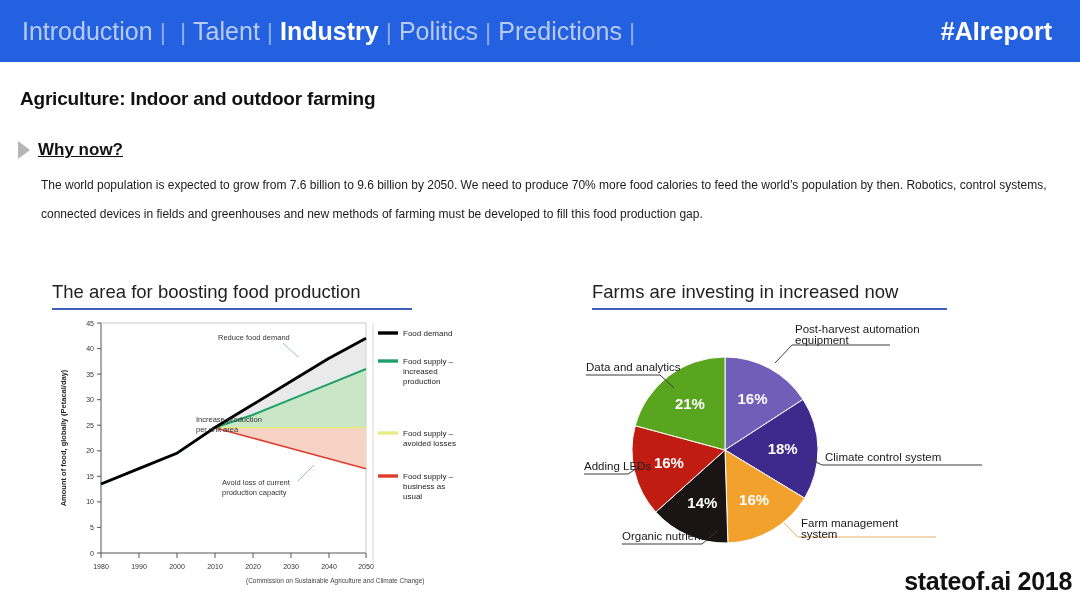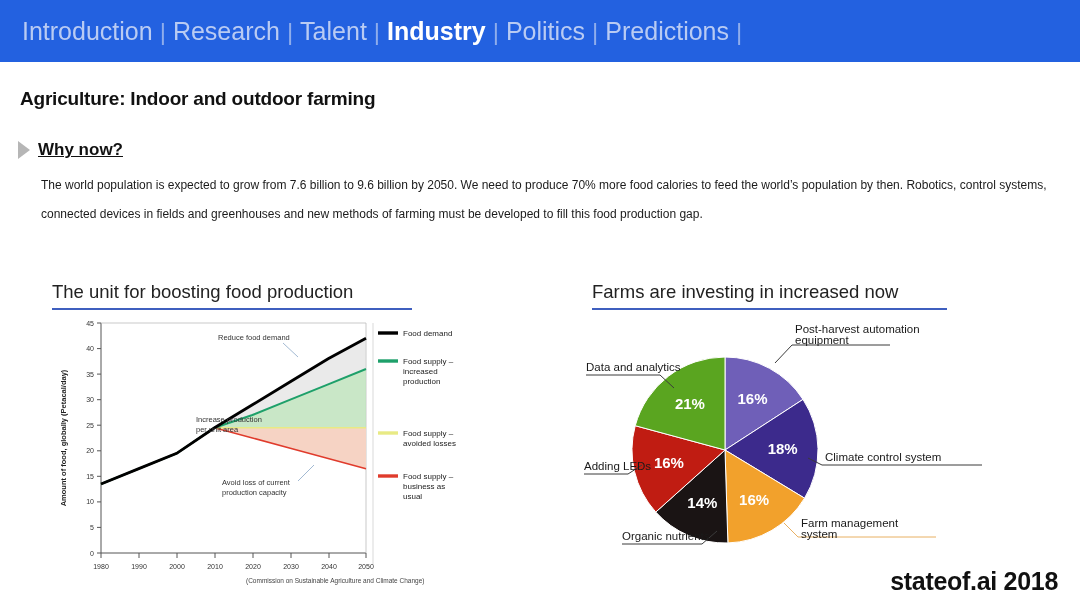--- a/index.html
+++ b/index.html
@@ -134,21 +134,21 @@
     left: 570px;
     top: 315px;
     width: 490px;
     height: 265px;
   }
   .piechart svg { display: block; }
 
   
   .brand {
     position: absolute;
-    right: 22px;
+    right: 8px;
     bottom: 12px;
     font-size: 25px;
     font-weight: bold;
     color: #111111;
     letter-spacing: -0.3px;
   }
 
   .slice-label {
     font-family: "Liberation Sans", sans-serif;
     font-size: 15px;
@@ -187,44 +187,44 @@
     fill: #444444;
   }
 </style>
 </head>
 <body>
 
 <div class="topbar">
   <div class="nav">
     <span class="nav-item">Introduction</span>
     <span class="nav-sep">|</span>
-    <span class="nav-item">Research</span>
     <span class="nav-sep">|</span>
     <span class="nav-item">Talent</span>
     <span class="nav-sep">|</span>
     <span class="nav-item active">Industry</span>
     <span class="nav-sep">|</span>
     <span class="nav-item">Politics</span>
     <span class="nav-sep">|</span>
     <span class="nav-item">Predictions</span>
     <span class="nav-sep">|</span>
   </div>
+  <div class="hashtag">#AIreport</div>
 </div>
 
 <div class="slide-title">Agriculture: Indoor and outdoor farming</div>
 
 <div class="bullet-row">
   <span class="bullet-tri"></span>
   <span class="bullet-label">Why now?</span>
 </div>
 
 <div class="paragraph">The world population is expected to grow from 7.6 billion to 9.6 billion by 2050. We need to produce 70% more food calories to feed the world’s population by then. Robotics, control systems, connected devices in fields and greenhouses and new methods of farming must be developed to fill this food production gap.</div>
 
 <div class="subhead" id="subhead-left">
-  <span>The unit for boosting food production</span>
+  <span>The area for boosting food production</span>
   <span class="rule"></span>
 </div>
 
 <div class="subhead" id="subhead-right">
   <span>Farms are investing in increased now</span>
   <span class="rule"></span>
 </div>
 
 <div class="linechart">
   <svg width="430" height="280" viewBox="0 0 430 280">

